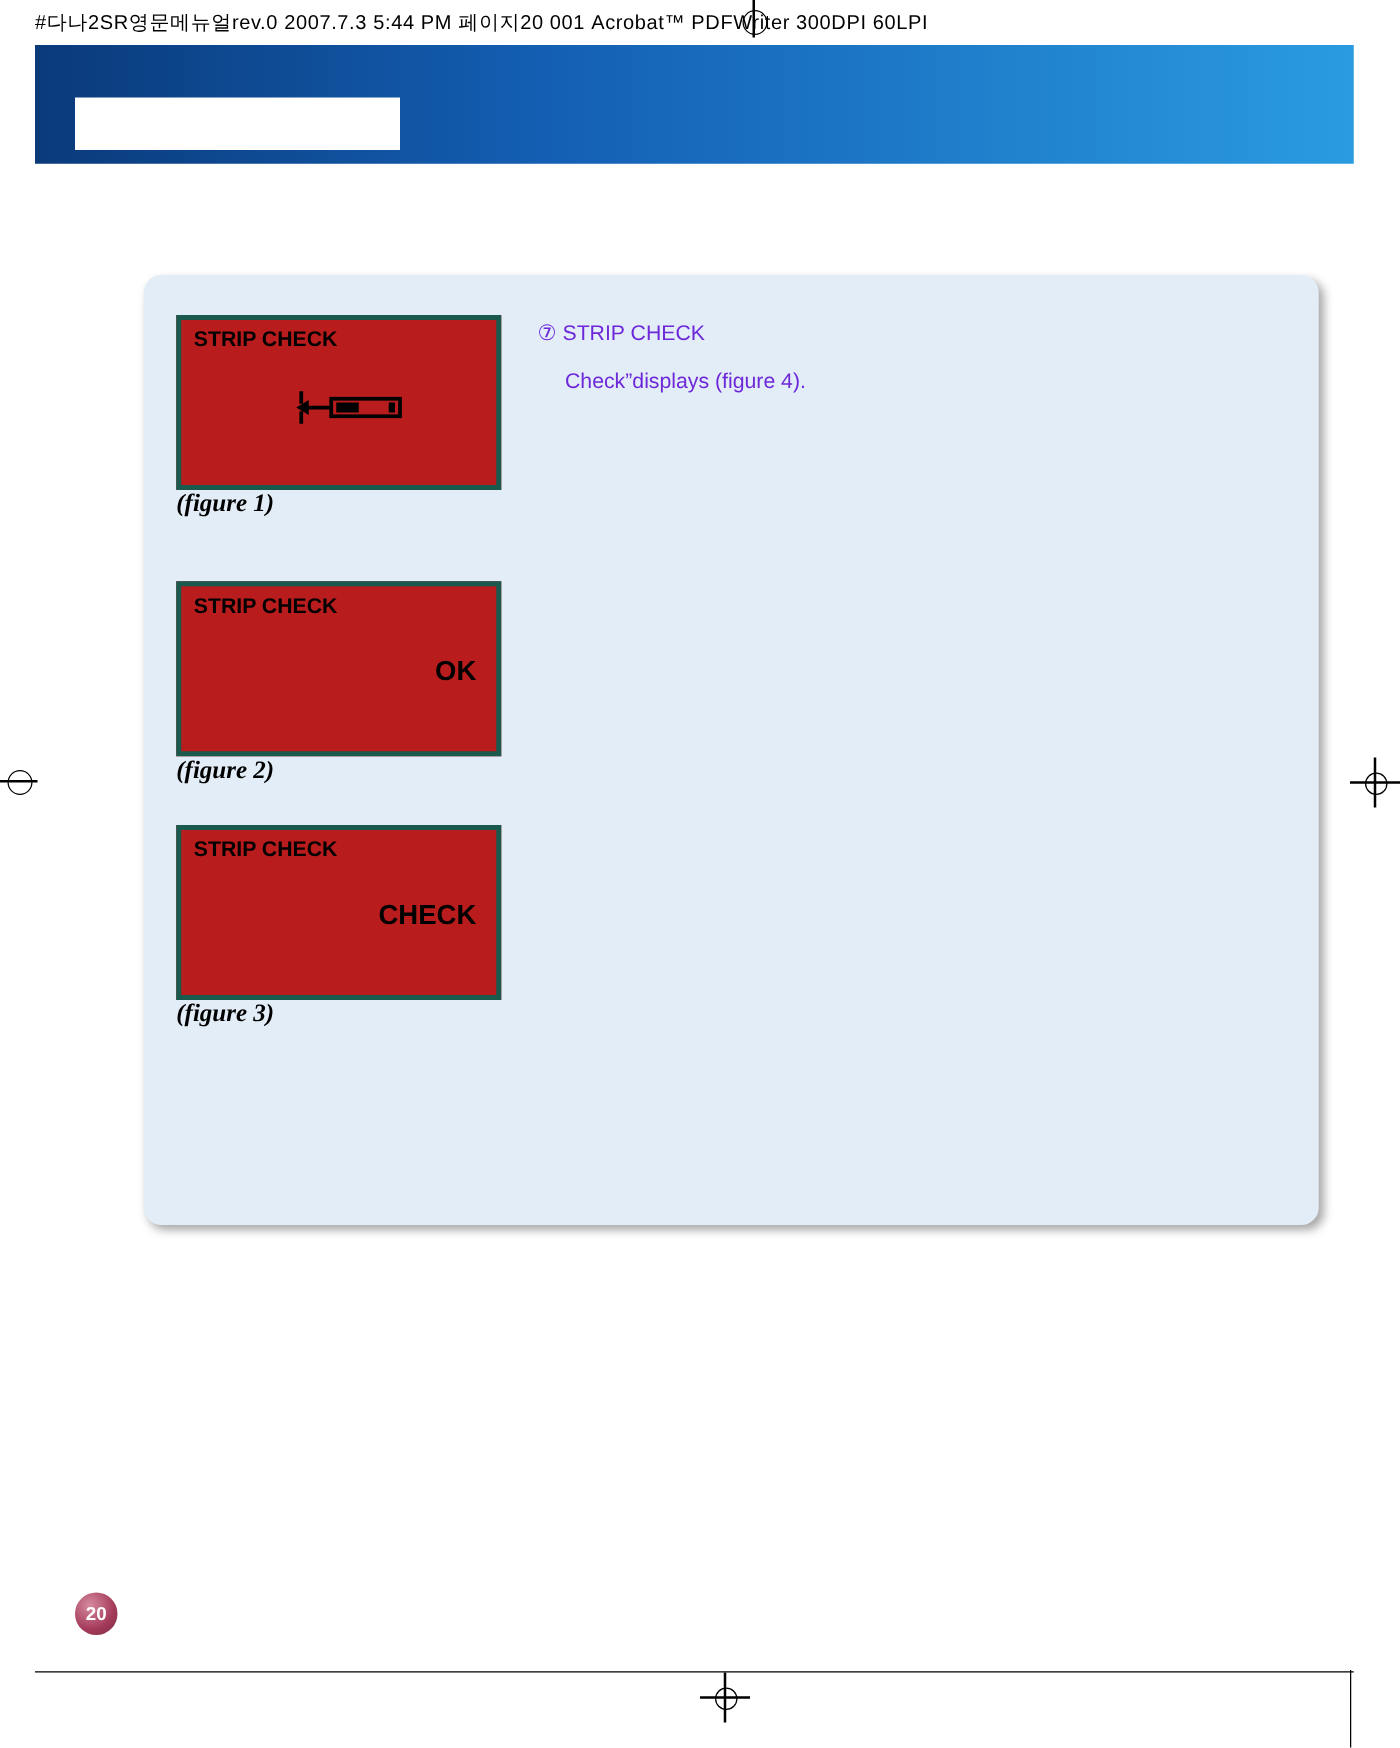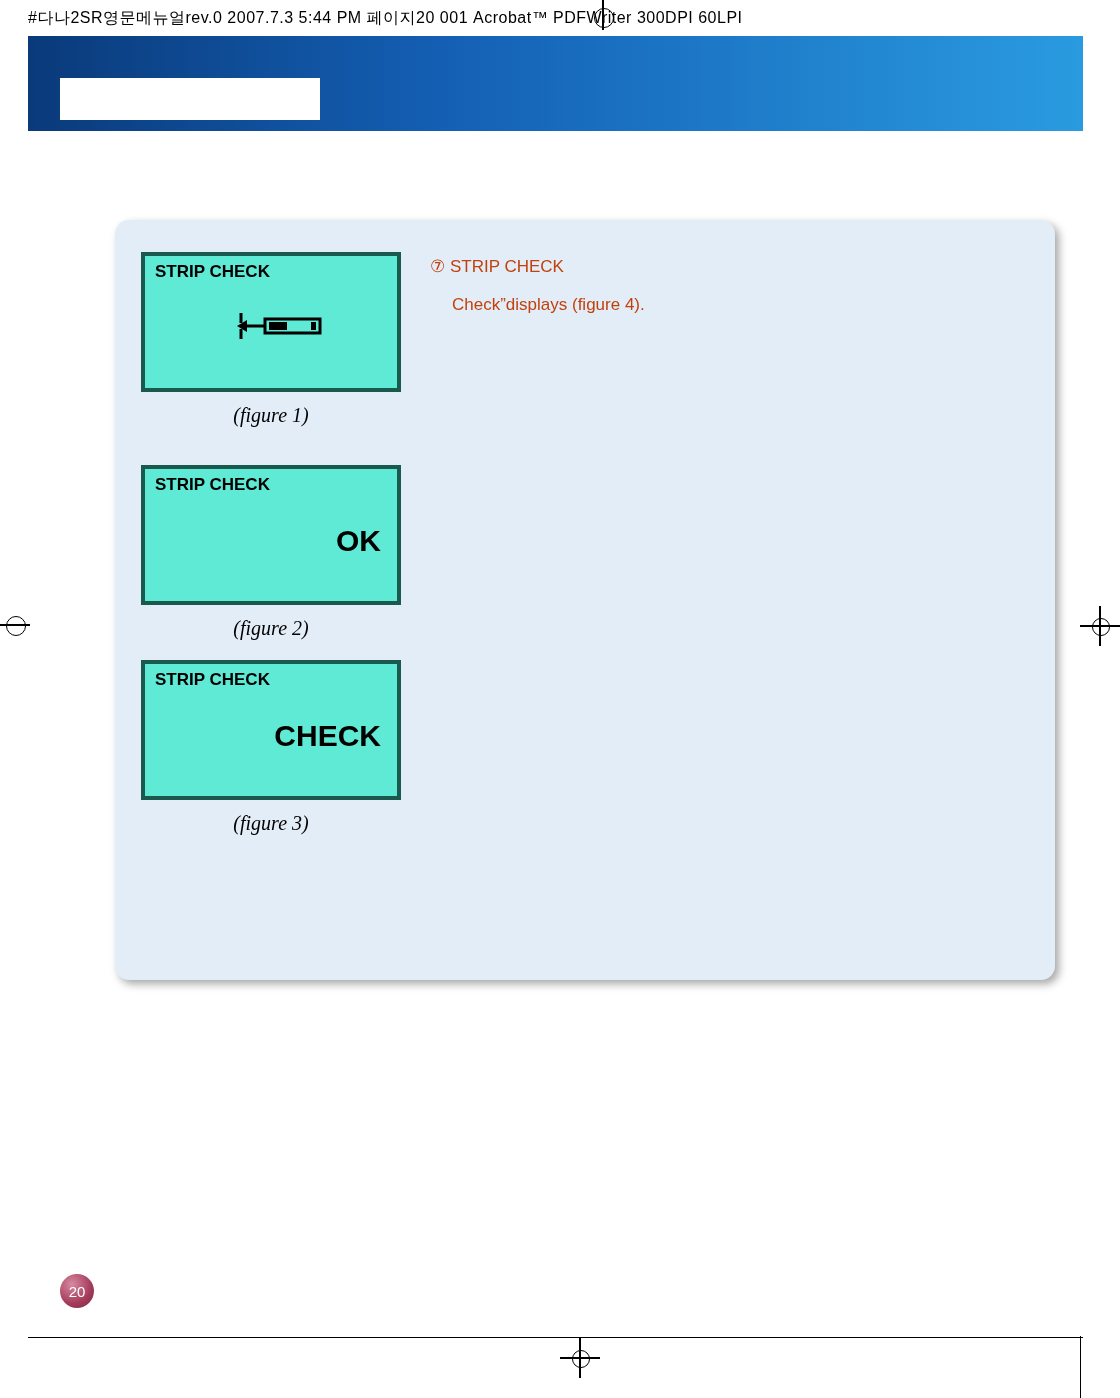--- a/index.html
+++ b/index.html
@@ -167,83 +167,83 @@
     .figure-block {
       position: absolute;
       width: 260px;
     }
     .fig1 { top: 32px; left: 26px; }
     .fig2 { top: 245px; left: 26px; }
     .fig3 { top: 440px; left: 26px; }
     .lcd-screen {
       width: 260px;
       height: 140px;
-      background: #5eead4;
+      background: #b91c1c;
       border: 4px solid #1a5a4e;
       position: relative;
     }
     .lcd-label {
       position: absolute;
       top: 6px;
       left: 10px;
       font-weight: bold;
       font-size: 17px;
       color: #000;
       font-family: Arial, sans-serif;
     }
     .lcd-center-text {
       position: absolute;
       right: 16px;
       top: 55px;
       font-weight: bold;
-      font-size: 30px;
+      font-size: 22px;
       color: #000;
       font-family: Arial, sans-serif;
     }
     .strip-icon {
       position: absolute;
       top: 55px;
       left: 90px;
       width: 90px;
       height: 30px;
     }
     .fig-caption {
-      text-align: center;
-      font-weight: normal;
+      text-align: left;
+      font-weight: bold;
       font-size: 20px;
       font-style: italic;
-      margin-top: 12px;
       font-family: Georgia, 'Times New Roman', serif;
       color: #000;
     }
     .text-content {
       position: absolute;
       top: 30px;
       left: 315px;
       width: 600px;
       font-size: 17px;
       line-height: 2.0;
-      color: #c2410c;
+      color: #6d28d9;
     }
     .text-content .heading {
       margin-bottom: 4px;
     }
     .page-number-circle {
       position: absolute;
       bottom: 90px;
       left: 60px;
       width: 34px;
       height: 34px;
       border-radius: 50%;
       background: radial-gradient(circle at 35% 30%, #d68aa0 0%, #a43a5a 60%, #7a2a42 100%);
       color: #fff;
       font-size: 15px;
       display: flex;
       align-items: center;
       justify-content: center;
+      font-weight: bold;
     }
     .bottom-line {
       position: absolute;
       bottom: 60px;
       left: 28px;
       width: 1055px;
       height: 1px;
       background: #000;
     }
     .bottom-line-v {

